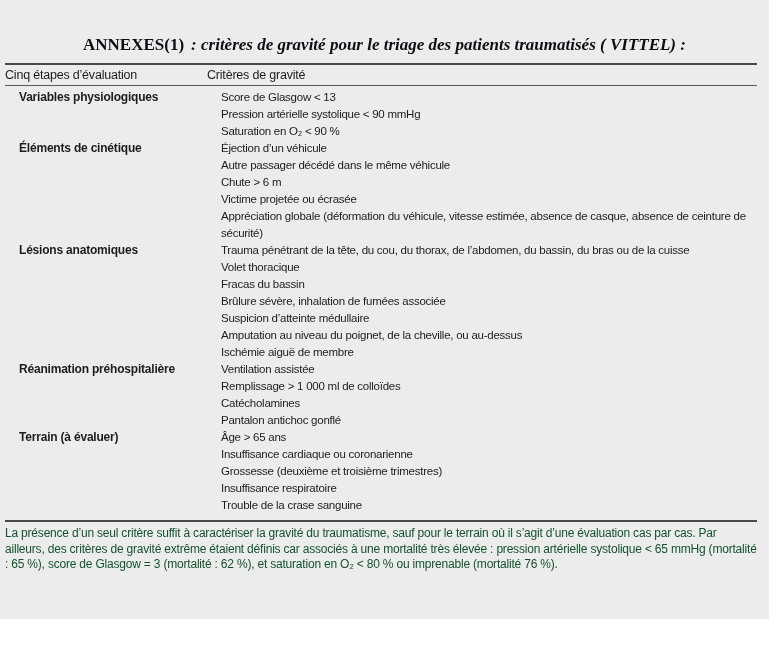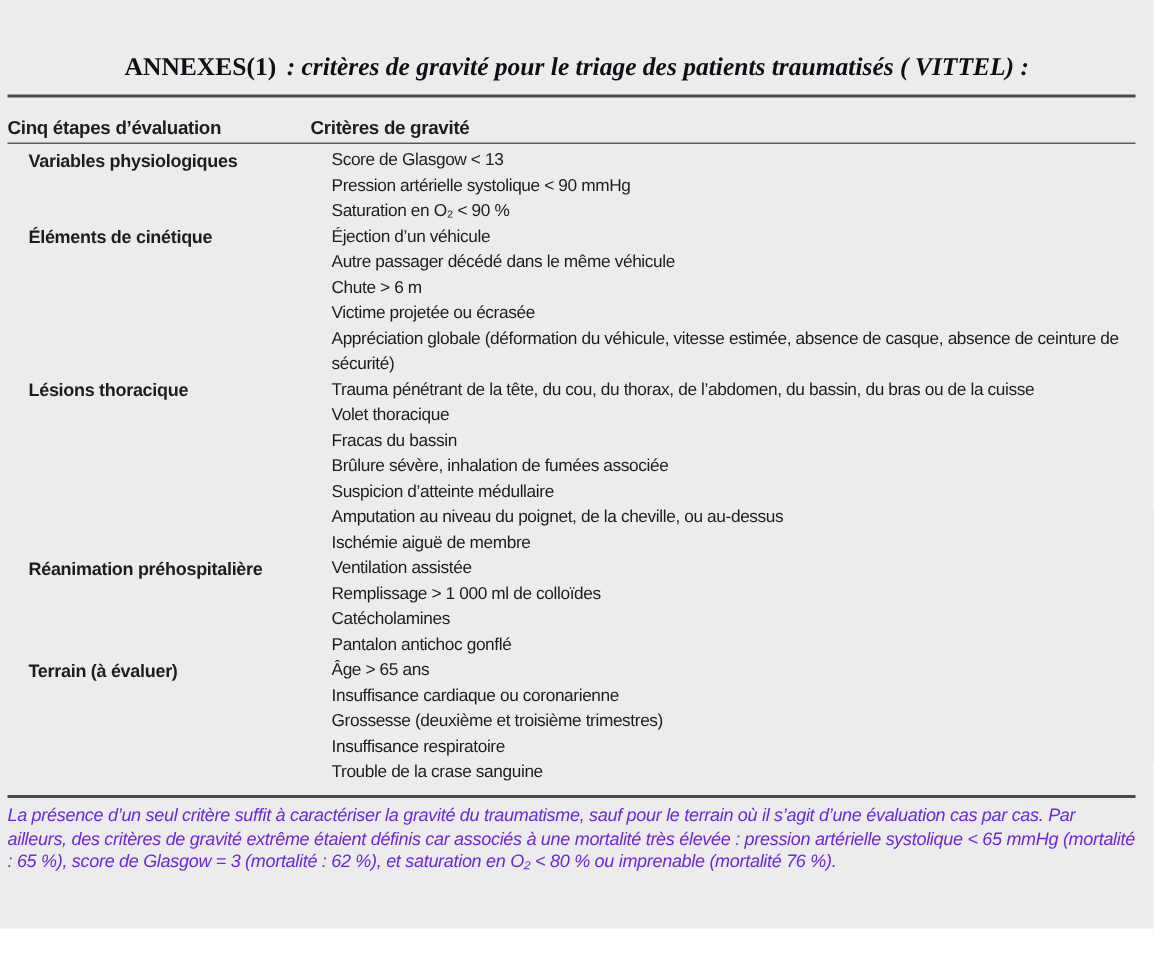--- a/index.html
+++ b/index.html
@@ -36,24 +36,24 @@
     padding-left: 7px;
   }
   .rule-thick {
     border-top: 2px solid #4a4a4a;
     height: 0;
   }
   .rule-top { margin-top: 7px; }
   .thead {
     display: grid;
     grid-template-columns: 202px 1fr;
-    font-weight: bold;
+    font-weight: normal;
     font-size: 12.5px;
     letter-spacing: -0.2px;
-    padding: 13px 0 3px 0;
+    padding: 3px 0 3px 0;
     border-bottom: 1.5px solid #5a5a5a;
   }
   .tbody {
     padding: 3px 0 6px 0;
   }
   .trow {
     display: grid;
     grid-template-columns: 202px 1fr;
     margin-left: 14px;
   }
@@ -67,22 +67,21 @@
     font-size: 11.5px;
     letter-spacing: -0.25px;
     line-height: 17px;
   }
   .footnote {
     margin: 0 12px 0 5px;
     padding-top: 4px;
     font-size: 12px;
     letter-spacing: -0.2px;
     line-height: 15.5px;
-    color: #6d28d9;
-    font-style: italic;
+    color: #14532d;
   }
 </style>
 </head>
 <body>
 
 <div class="sheet">
   <div class="title">
     <span class="t-main">ANNEXES(1)</span><span class="t-rest">: critères de gravité pour le triage des patients traumatisés ( VITTEL) :</span>
   </div>
 
@@ -107,21 +106,21 @@
           <div class="cat">Éléments de cinétique</div>
           <div>
             <div class="crit">Éjection d’un véhicule</div>
             <div class="crit">Autre passager décédé dans le même véhicule</div>
             <div class="crit">Chute &gt; 6 m</div>
             <div class="crit">Victime projetée ou écrasée</div>
             <div class="crit">Appréciation globale (déformation du véhicule, vitesse estimée, absence de casque, absence de ceinture de sécurité)</div>
           </div>
         </div>
         <div class="trow">
-          <div class="cat">Lésions thoracique</div>
+          <div class="cat">Lésions anatomiques</div>
           <div>
             <div class="crit">Trauma pénétrant de la tête, du cou, du thorax, de l’abdomen, du bassin, du bras ou de la cuisse</div>
             <div class="crit">Volet thoracique</div>
             <div class="crit">Fracas du bassin</div>
             <div class="crit">Brûlure sévère, inhalation de fumées associée</div>
             <div class="crit">Suspicion d’atteinte médullaire</div>
             <div class="crit">Amputation au niveau du poignet, de la cheville, ou au-dessus</div>
             <div class="crit">Ischémie aiguë de membre</div>
           </div>
         </div>

